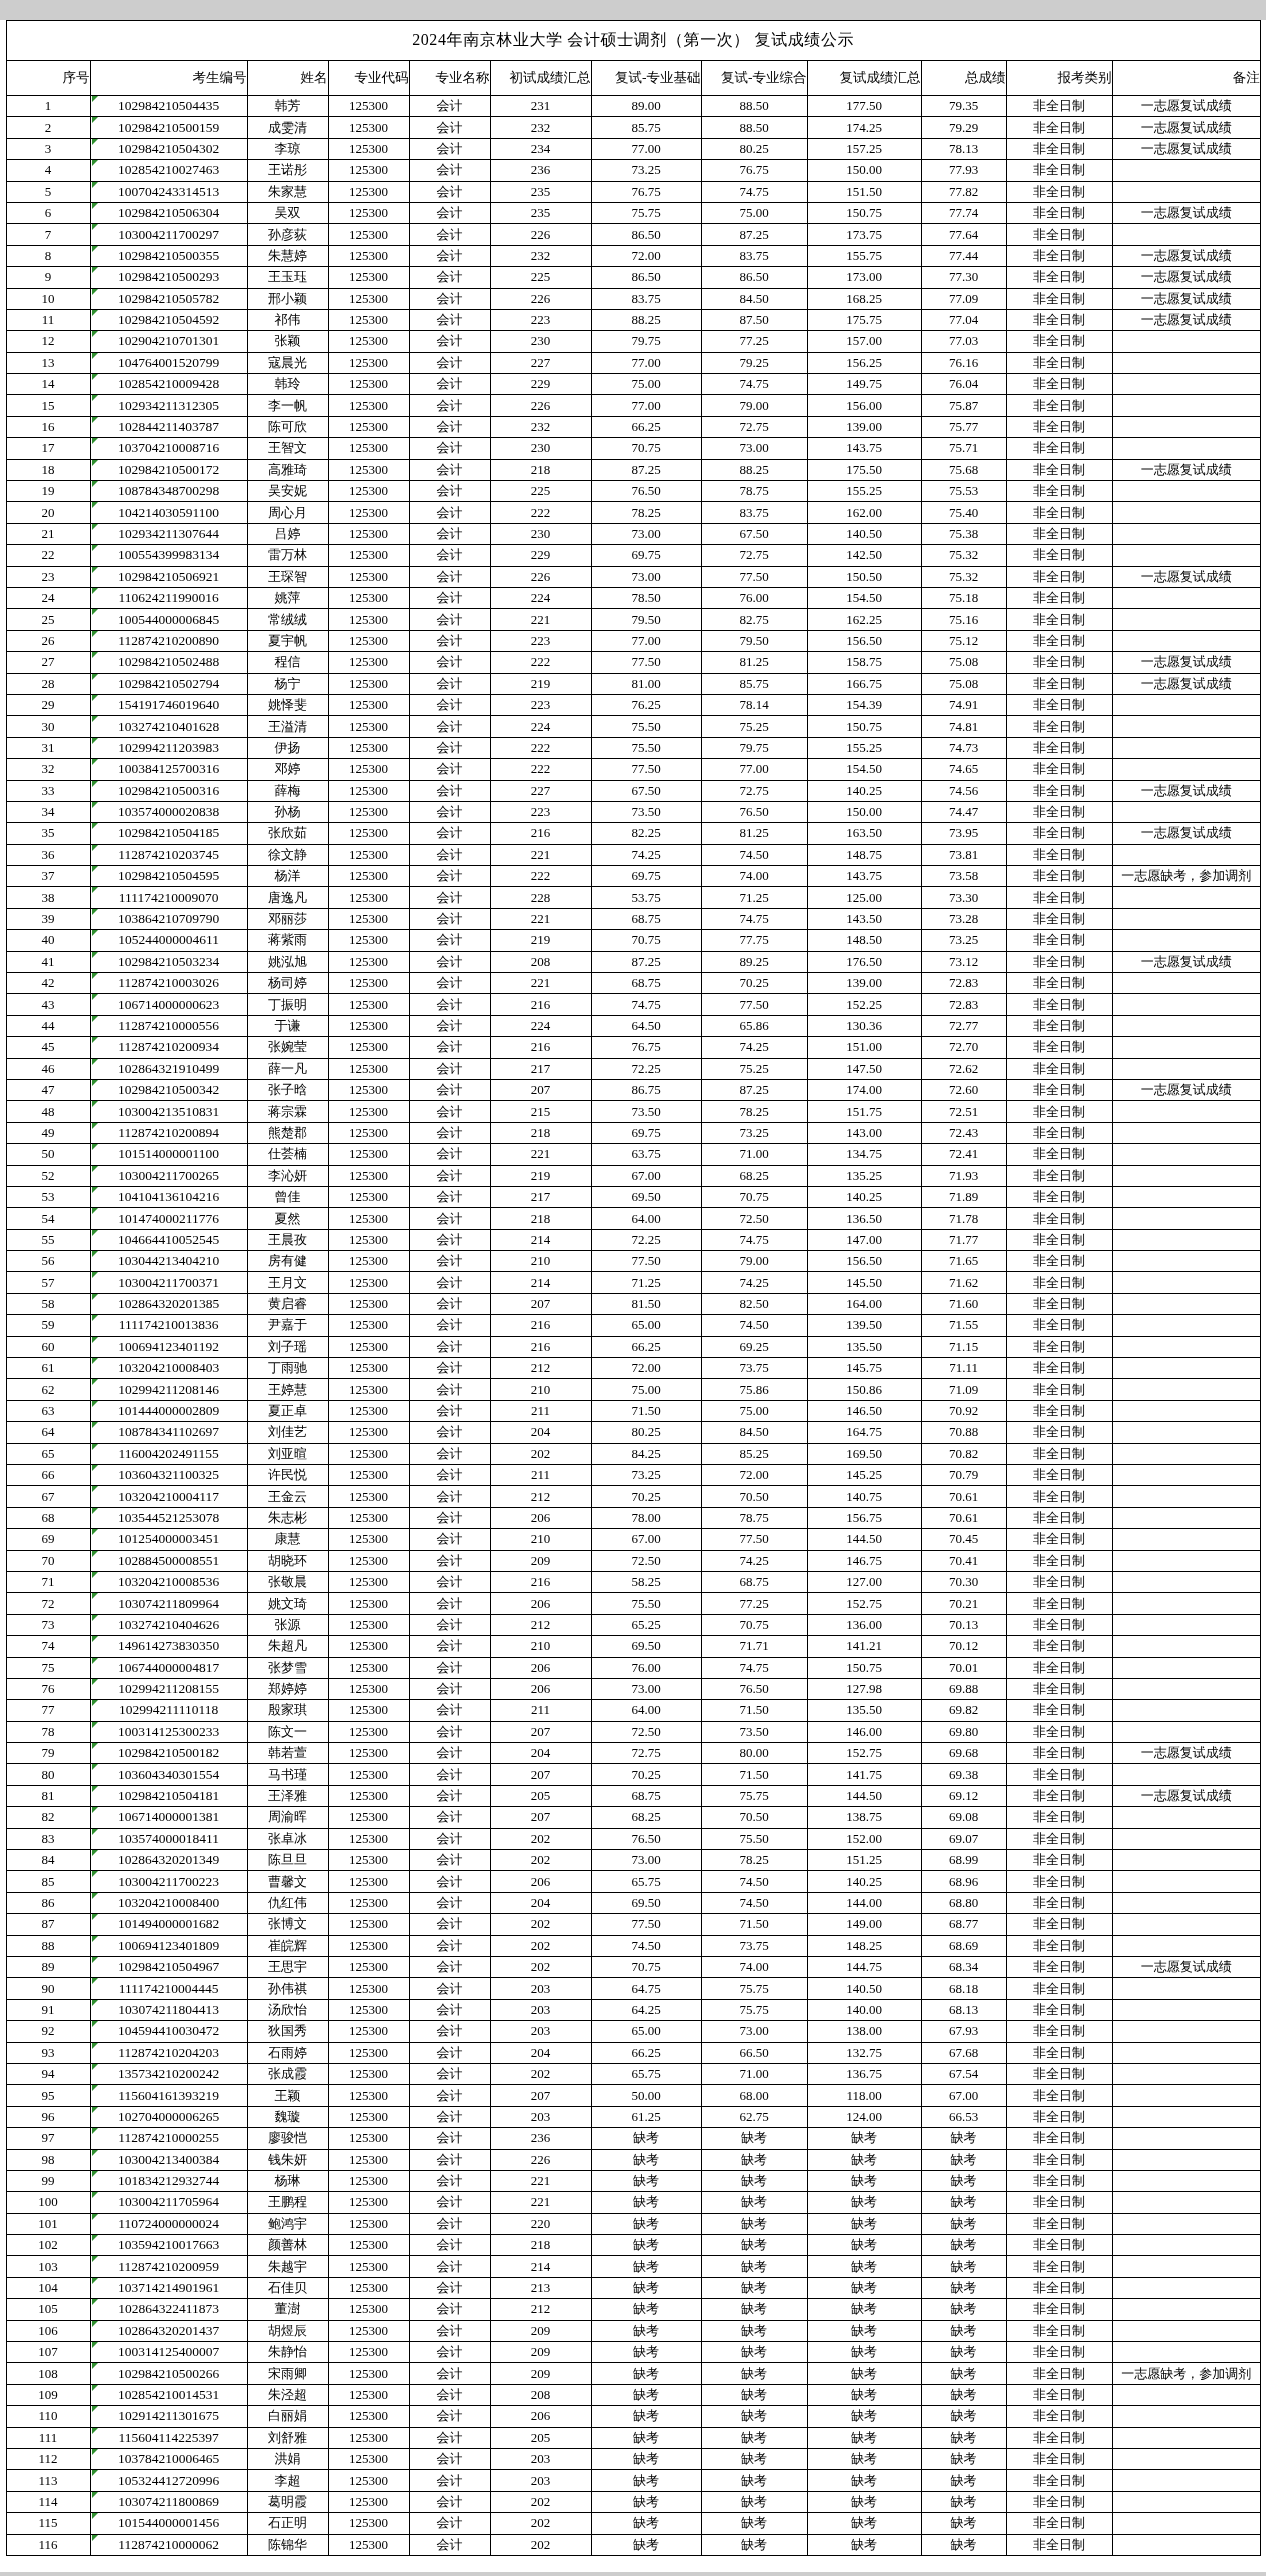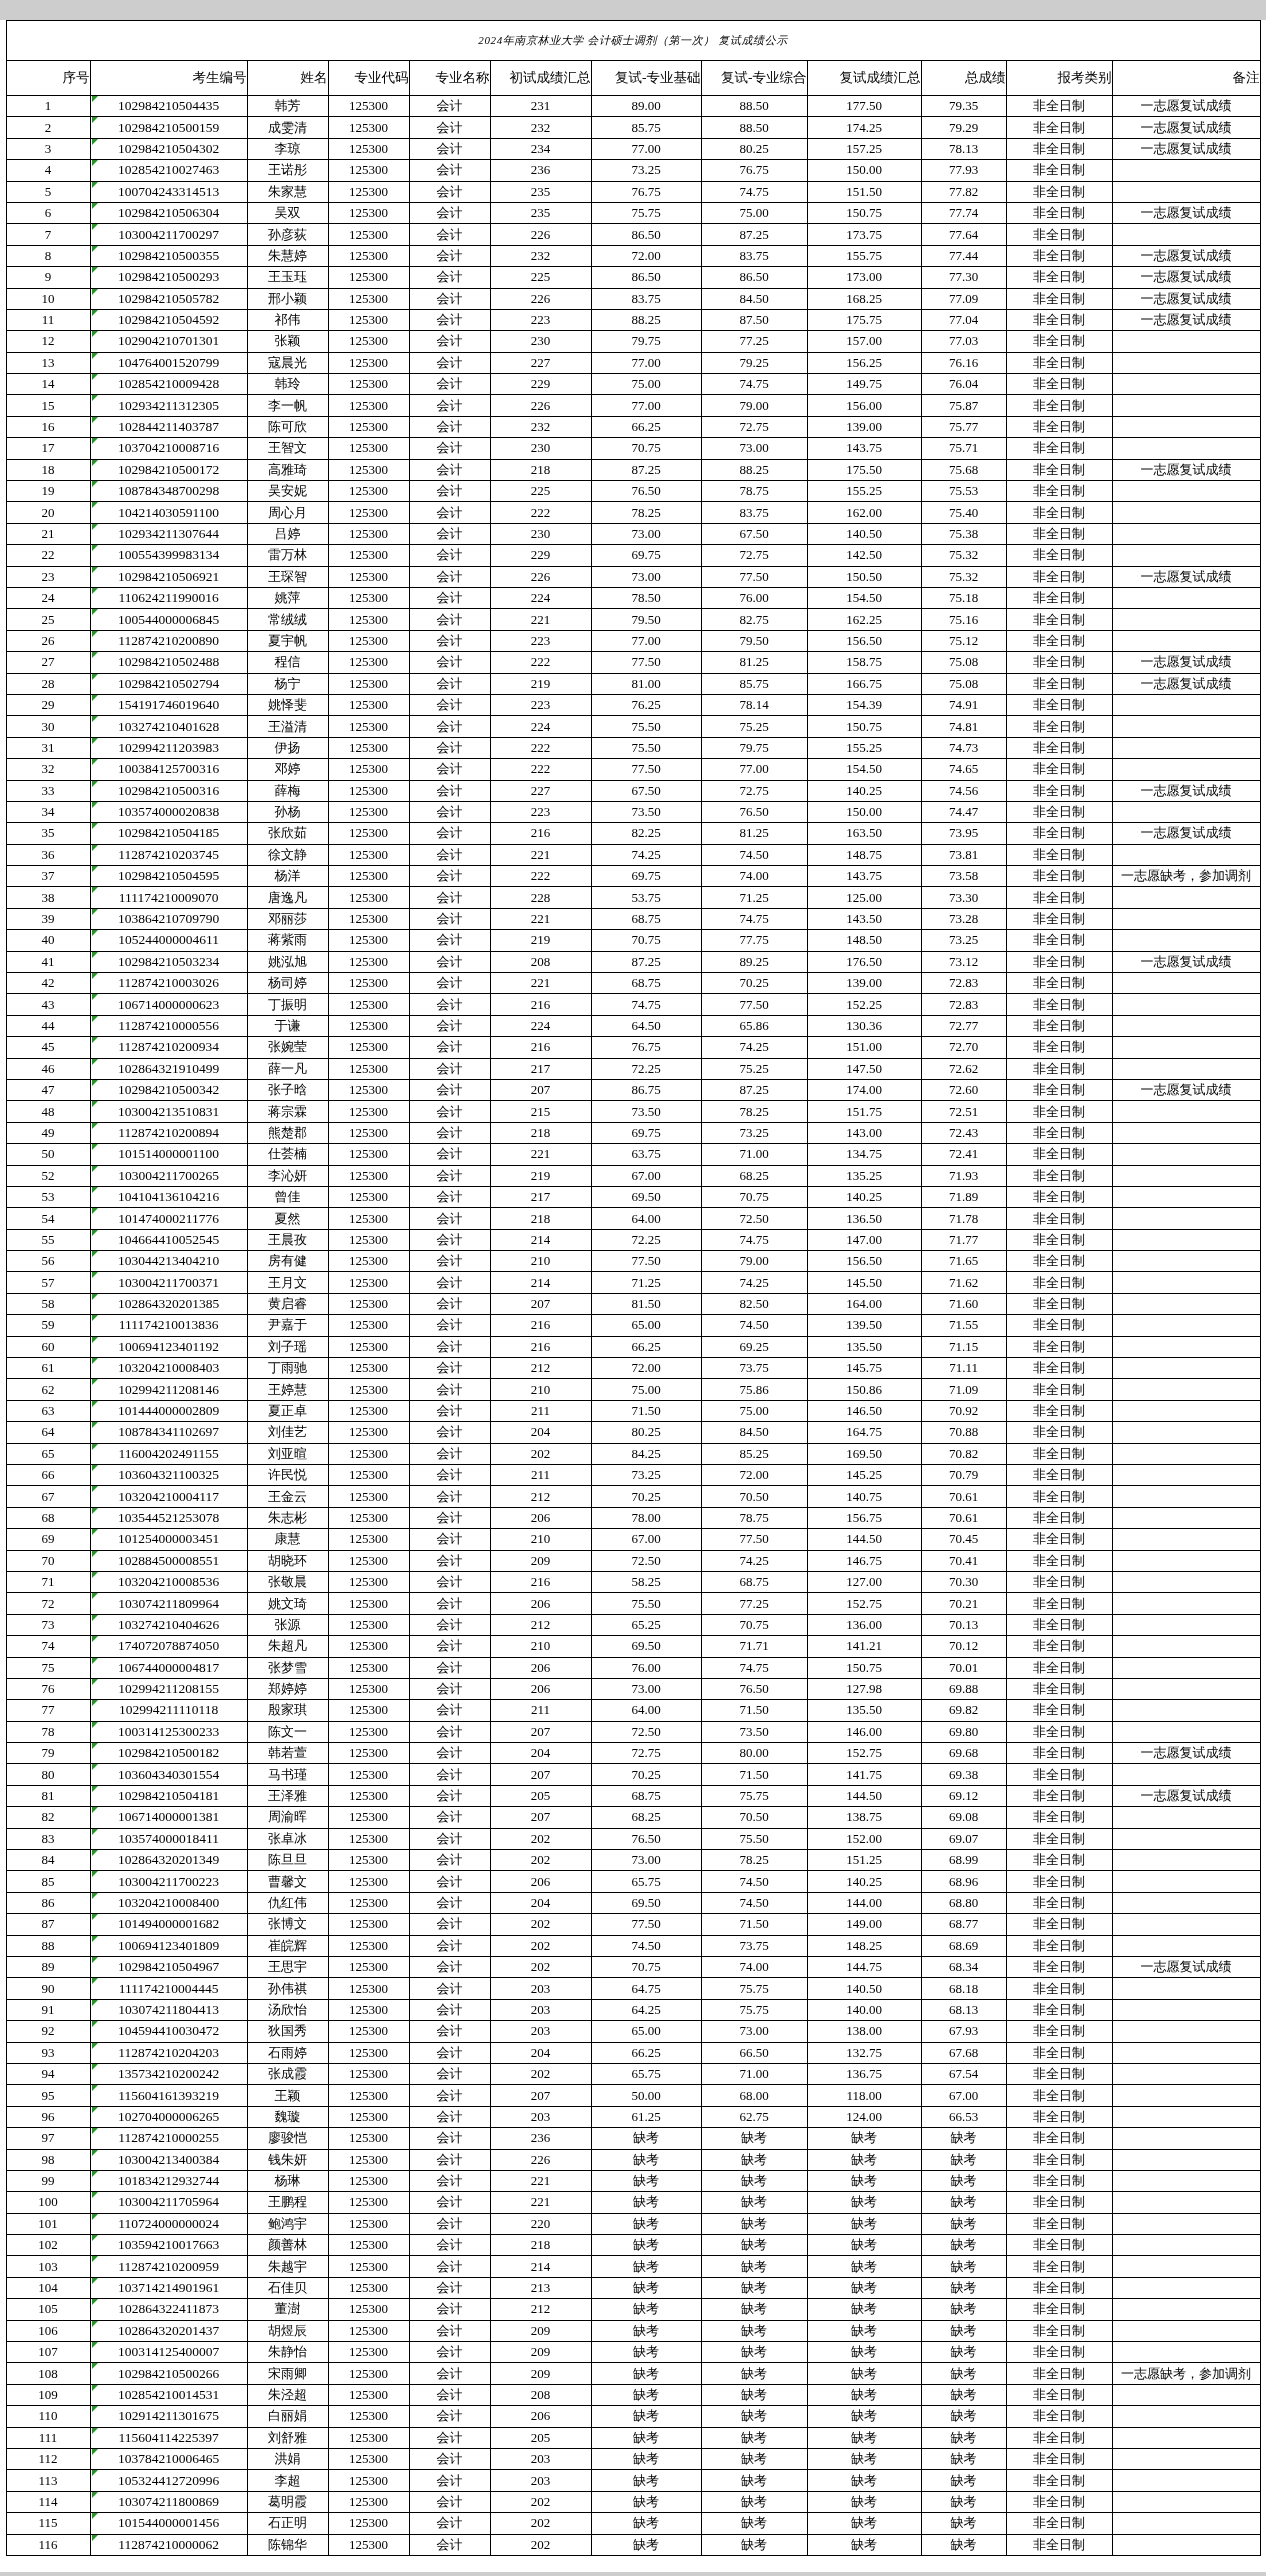--- a/index.html
+++ b/index.html
@@ -33,23 +33,22 @@
     text-align: center;
     vertical-align: middle;
     font-size: 13px;
     font-weight: normal;
     white-space: nowrap;
     overflow: hidden;
     background: #fff;
   }
   th.title-cell {
     height: 40px;
-    font-size: 11px;
+    font-size: 16px;
     letter-spacing: 0.6px;
-    font-style: italic;
   }
   tr.header-row th {
     height: 35px;
     font-size: 13.5px;
     text-align: right;
   }
   tbody td { height: 21.4px; }
   td.id-cell { position: relative; font-size: 13.5px; }
   .flag {
     position: absolute; top: 0; left: 1.1px;
@@ -1102,21 +1101,21 @@
           <td>212</td>
           <td>65.25</td>
           <td>70.75</td>
           <td>136.00</td>
           <td>70.13</td>
           <td>非全日制</td>
           <td></td>
         </tr>
         <tr>
           <td>74</td>
-          <td class="id-cell"><span class="flag"></span><span>174072078874050</span></td>
+          <td class="id-cell"><span class="flag"></span><span>149614273830350</span></td>
           <td>朱超凡</td>
           <td>125300</td>
           <td>会计</td>
           <td>210</td>
           <td>69.50</td>
           <td>71.71</td>
           <td>141.21</td>
           <td>70.12</td>
           <td>非全日制</td>
           <td></td>

